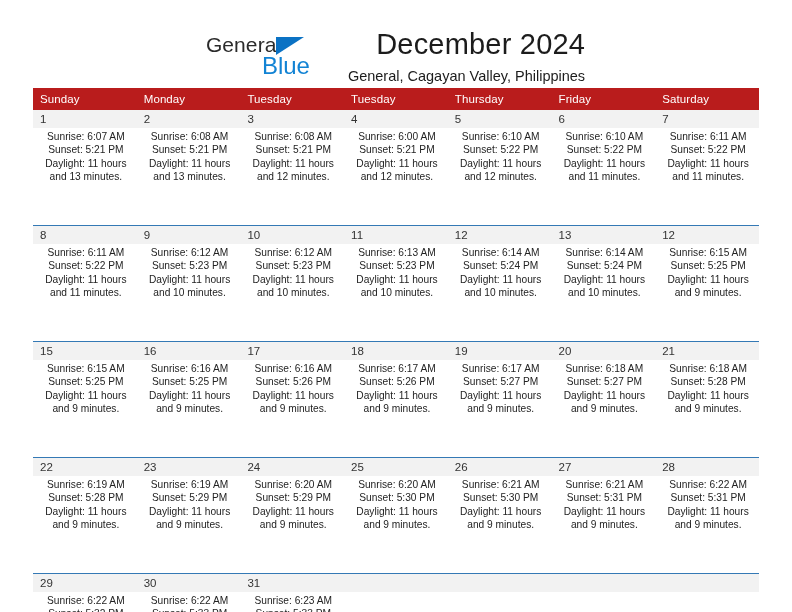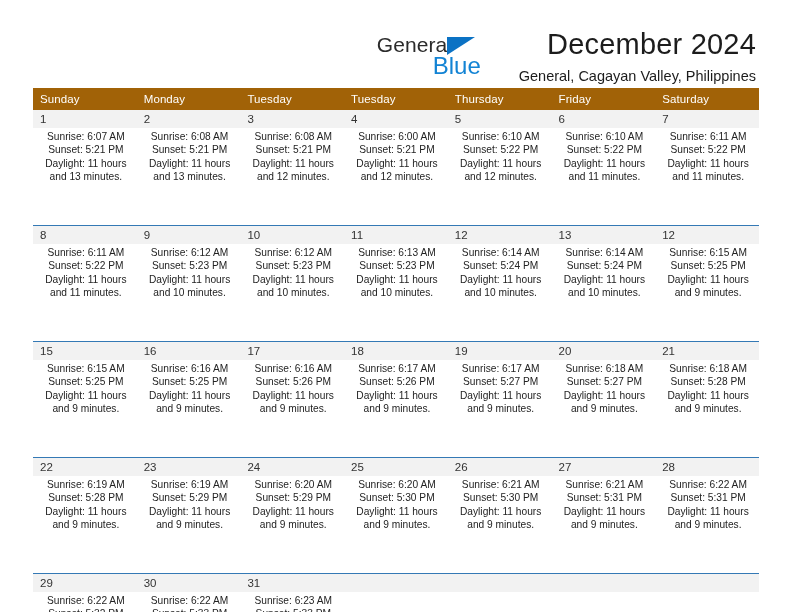--- a/index.html
+++ b/index.html
@@ -14,21 +14,21 @@
     position: relative;
     width: 792px;
     height: 612px;
     padding: 0;
   }
 
   
   .top {
     display: flex;
     align-items: flex-start;
-    justify-content: flex-end;
+    justify-content: center;
     padding: 26px 36px 0 33px;
     height: 78px;
   }
   .brand {
     position: relative;
     width: 130px;
     height: 48px;
     line-height: 1;
     user-select: none;
   }
@@ -79,21 +79,21 @@
   }
 
   
   .cal {
     margin: 10px 33px 0 33px;
     width: 726px;
     border-collapse: collapse;
     table-layout: fixed;
   }
   .cal thead th {
-    background: #a16207;
+    background: #b91c1c;
     color: #ffffff;
     font-size: 11.5px;
     font-weight: normal;
     text-align: left;
     padding: 5px 0 5px 7px;
     height: 21px;
     letter-spacing: .1px;
   }
 
   .weekrow { }

